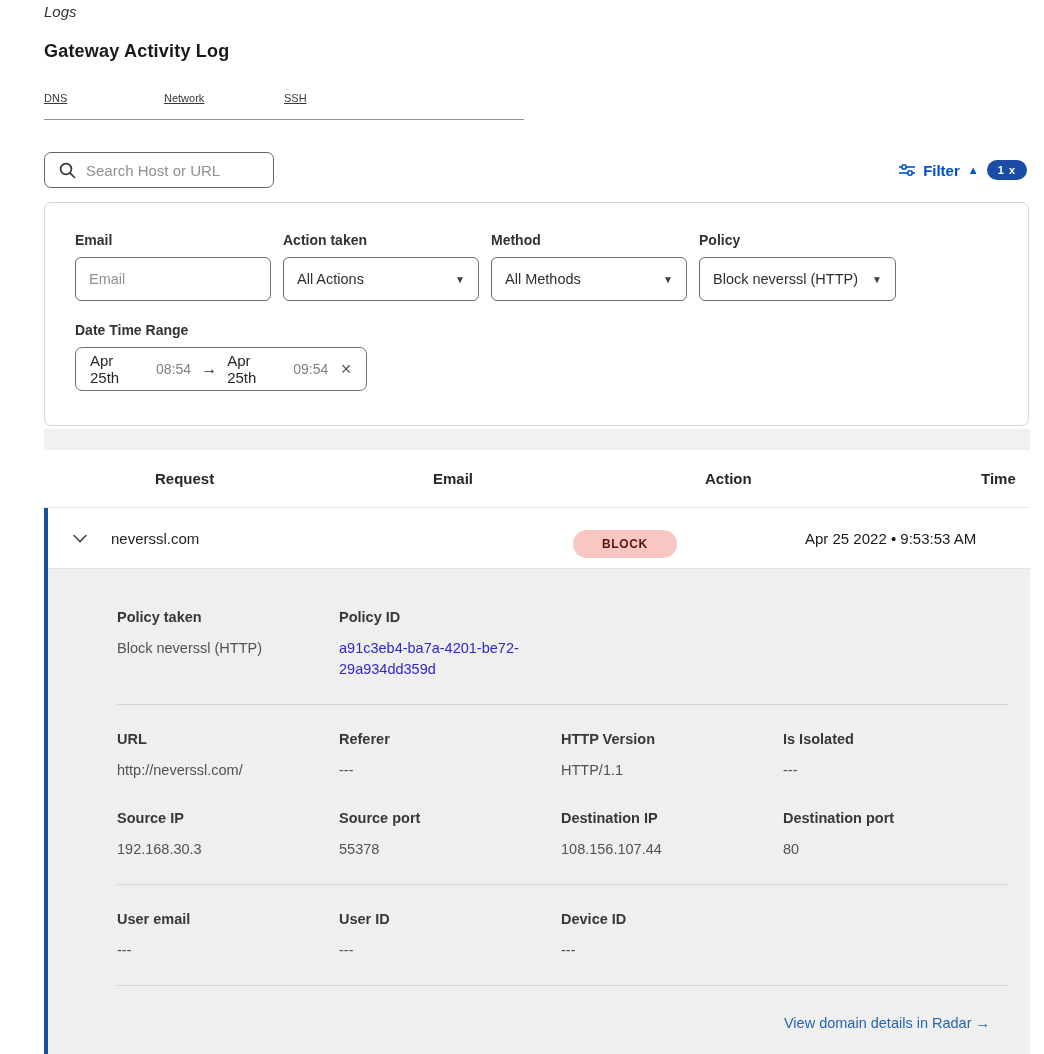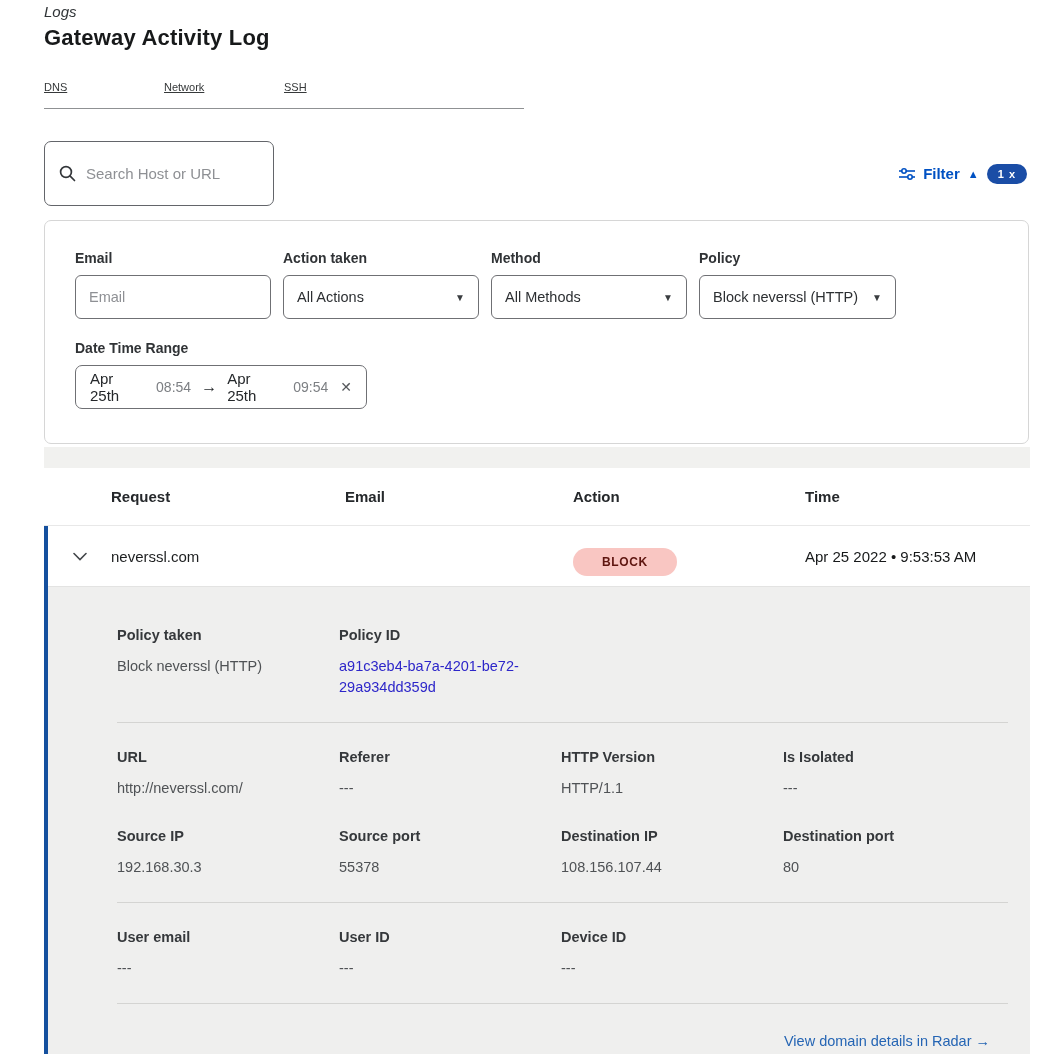--- a/index.html
+++ b/index.html
@@ -6,31 +6,31 @@
   html,body { background:#ffffff; }
   body {
     width:1044px; height:1054px; overflow:hidden;
     font-family:"Liberation Sans","DejaVu Sans",sans-serif;
     color:#1d1f20;
   }
   .page { padding:3px 15px 0 44px; }
 
   
   .breadcrumb { font-size:15px; color:#303437;font-style:italic; }
-  .page-title { font-size:22px; font-weight:700; letter-spacing:.2px; margin-top:5px; color:#17191a; }
+  .page-title { font-size:18px; font-weight:700; letter-spacing:.2px; margin-top:21px; color:#17191a; }
 
   
   .tabs { display:flex; width:480px; margin-top:20px; border-bottom:1px solid #8f9193; }
   .tab { width:120px; text-align:left; font-size:11px; padding:10px 0 15px; color:#36393a; cursor:pointer; position:relative;text-decoration:underline; }
   .tab.active { color:#0051c3; font-weight:700; }
   .tab.active::after { content:""; position:absolute; left:0; right:0; bottom:-2px; height:4px; background:#0051c3; border-radius:2px; }
 
   
   .search-row { display:flex; justify-content:space-between; align-items:center; margin-top:32px; }
-  .search-box { display:flex; align-items:center; gap:10px; width:230px; height:65px; border:1px solid #63656a; border-radius:7px; padding:0 14px; background:#fff; }
+  .search-box { display:flex; align-items:center; gap:10px; width:230px; height:36px; border:1px solid #63656a; border-radius:7px; padding:0 14px; background:#fff; }
   .search-box input { border:none; outline:none; flex:1; font-size:15px; font-family:inherit; color:#33363a; min-width:0; background:transparent; }
   .search-box input::placeholder { color:#8e9094; }
   .filter-ctl { display:flex; align-items:center; gap:8px; margin-right:2px; cursor:pointer; }
   .filter-label { color:#0051c3; font-size:15px; font-weight:700; }
   .caret-up { color:#0051c3; font-size:11px; }
   .filter-badge { background:#1a4da6; color:#fff; font-size:11px; font-weight:700; border-radius:10px; padding:4px 11px; letter-spacing:1px; }
 
   
   .filter-panel { margin-top:14px; background:#fff; border:1px solid #d6d6d6; border-radius:7px; padding:29px 30px 34px; width:985px; }
   .filter-grid { display:flex; gap:12px; }
@@ -44,21 +44,21 @@
   .date-range { margin-top:0; width:292px; height:44px; border:1px solid #6f7074; border-radius:7px; display:flex; align-items:center; gap:10px; padding:0 14px; font-size:15px; cursor:pointer; }
   .d-date { color:#25282b; }
   .d-time { color:#7c7f83; font-size:14px; }
   .d-arrow { color:#25282b; font-size:16px; }
   .d-close { color:#55585c; font-size:14px; margin-left:2px; }
 
   
   .gap-strip { width:986px; height:21px; background:#f1f1ef; margin-top:3px; }
   .table-card { width:986px; background:#fff; }
   .t-grid { display:grid; grid-template-columns:67px 234px 228px 232px 1fr; align-items:center; }
-  .t-head { height:58px; font-weight:700; font-size:15px; color:#25282b; border-bottom:1px solid #e8e8e8; background:#fff; }
+  .t-head { height:58px; font-weight:700; font-size:15px; color:#25282b; border-bottom:1px solid #e8e8e8; background:#fff;gap:44px; }
   .t-body { border-left:4px solid #15509e; }
   .t-row { height:61px; background:#fff; border-bottom:1px solid #e3e3e2; grid-template-columns:63px 234px 228px 232px 1fr; cursor:pointer; }
   .chev { display:flex; justify-content:center; align-items:center; color:#43464a; }
   .req-cell { font-size:15px; color:#1d1f20; }
   .badge-block { display:inline-block; background:#f9c6c2; color:#5e150f; font-size:12px; font-weight:700; letter-spacing:.6px; border-radius:14px; padding:7px 29px;margin-top:12px; }
   .time-cell { font-size:15px; color:#17191a; font-weight:500; }
 
   
   .details { background:#efefee; padding:40px 22px 30px 69px; min-height:481px; }
   .d-grid { display:grid; grid-template-columns:repeat(4,222px); }

